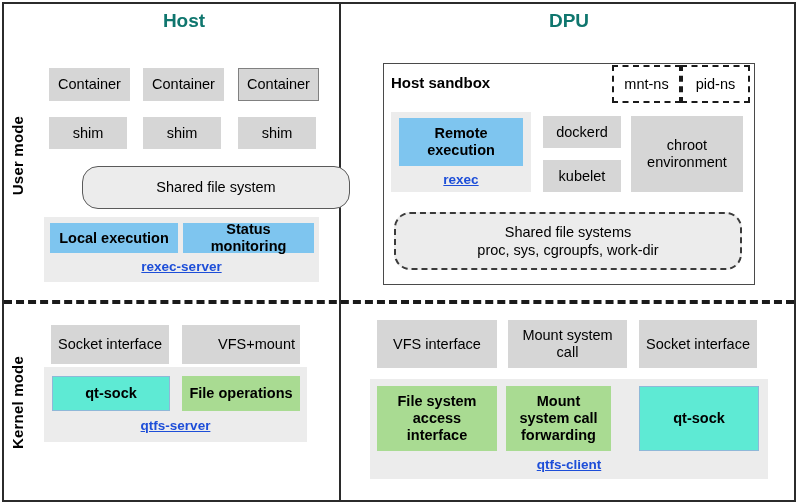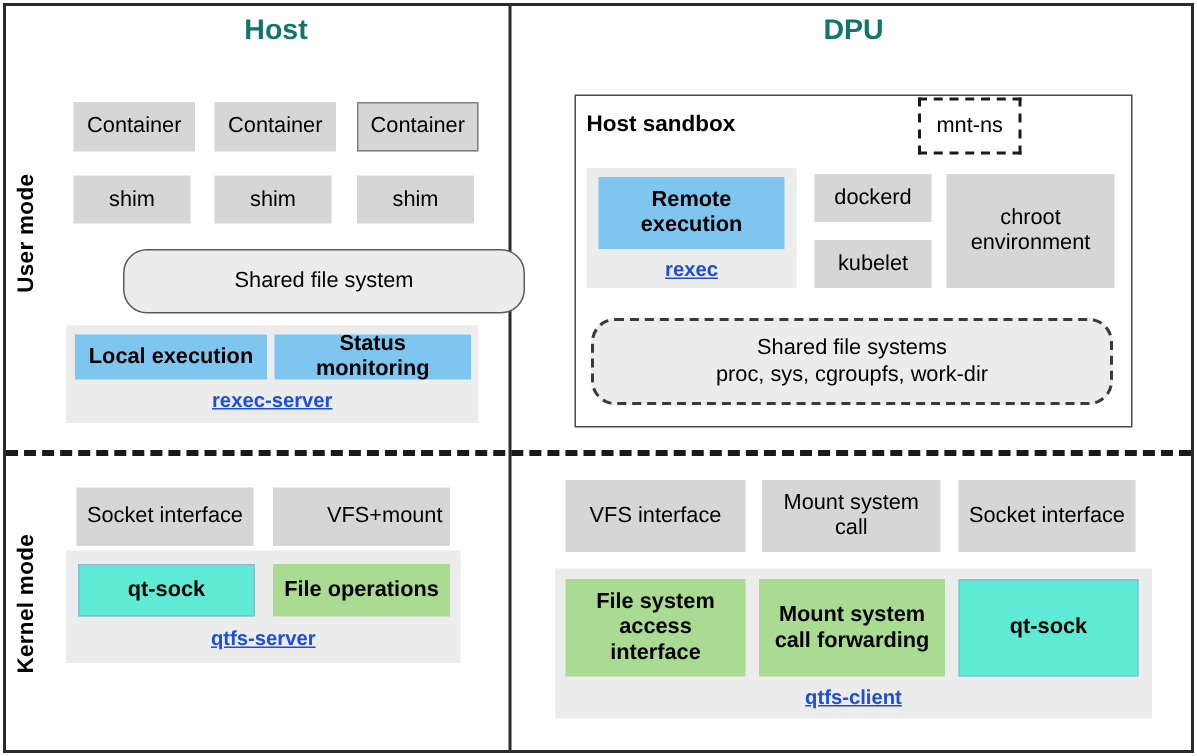--- a/index.html
+++ b/index.html
@@ -196,20 +196,21 @@
 
   <div class="lightgray-panel" style="position:absolute; left:44px; top:367px; width:263px; height:75px;"></div>
   <div class="box blue-light" style="left:52px; top:376px; width:118px; height:35px;">qt-sock</div>
   <div class="box green" style="left:182px; top:376px; width:118px; height:35px;">File operations</div>
   <div class="panel-caption" style="left:44px; top:418px; width:263px;">qtfs-server</div>
 
   <div class="solid-thin-box" style="position:absolute; left:383px; top:63px; width:370px; height:220px;"></div>
   <div class="sandbox-title" style="left:391px; top:74px;">Host sandbox</div>
 
   <div class="box dashed-box" style="left:612px; top:65px; width:69px; height:38px;">mnt-ns</div>
+  <div class="box dashed-box" style="left:681px; top:65px; width:69px; height:38px;">pid-ns</div>
 
   <div class="lightgray-panel" style="position:absolute; left:391px; top:112px; width:140px; height:80px;"></div>
   <div class="box blue" style="left:399px; top:118px; width:124px; height:48px;">Remote execution</div>
   <div class="panel-caption" style="left:391px; top:172px; width:140px;">rexec</div>
 
   <div class="box gray" style="left:543px; top:116px; width:78px; height:32px;">dockerd</div>
   <div class="box gray" style="left:543px; top:160px; width:78px; height:32px;">kubelet</div>
 
   <div class="box gray" style="left:631px; top:116px; width:112px; height:76px;">chroot environment</div>
 
@@ -217,17 +218,17 @@
     <div>Shared file systems</div>
     <div>proc, sys, cgroupfs, work-dir</div>
   </div>
 
   <div class="box gray" style="left:377px; top:320px; width:120px; height:48px;">VFS interface</div>
   <div class="box gray" style="left:508px; top:320px; width:119px; height:48px;">Mount system call</div>
   <div class="box gray" style="left:639px; top:320px; width:118px; height:48px;">Socket interface</div>
 
   <div class="lightgray-panel" style="position:absolute; left:370px; top:379px; width:398px; height:100px;"></div>
   <div class="box green" style="left:377px; top:386px; width:120px; height:65px;">File system access interface</div>
-  <div class="box green" style="left:506px; top:386px; width:124px; height:65px;">Mount system call forwarding</div>
+  <div class="box green" style="left:506px; top:386px; width:105px; height:65px;">Mount system call forwarding</div>
   <div class="box blue-light" style="left:639px; top:386px; width:120px; height:65px;">qt-sock</div>
   <div class="panel-caption" style="left:370px; top:457px; width:398px;">qtfs-client</div>
 
 </div>
 
 </body></html>

